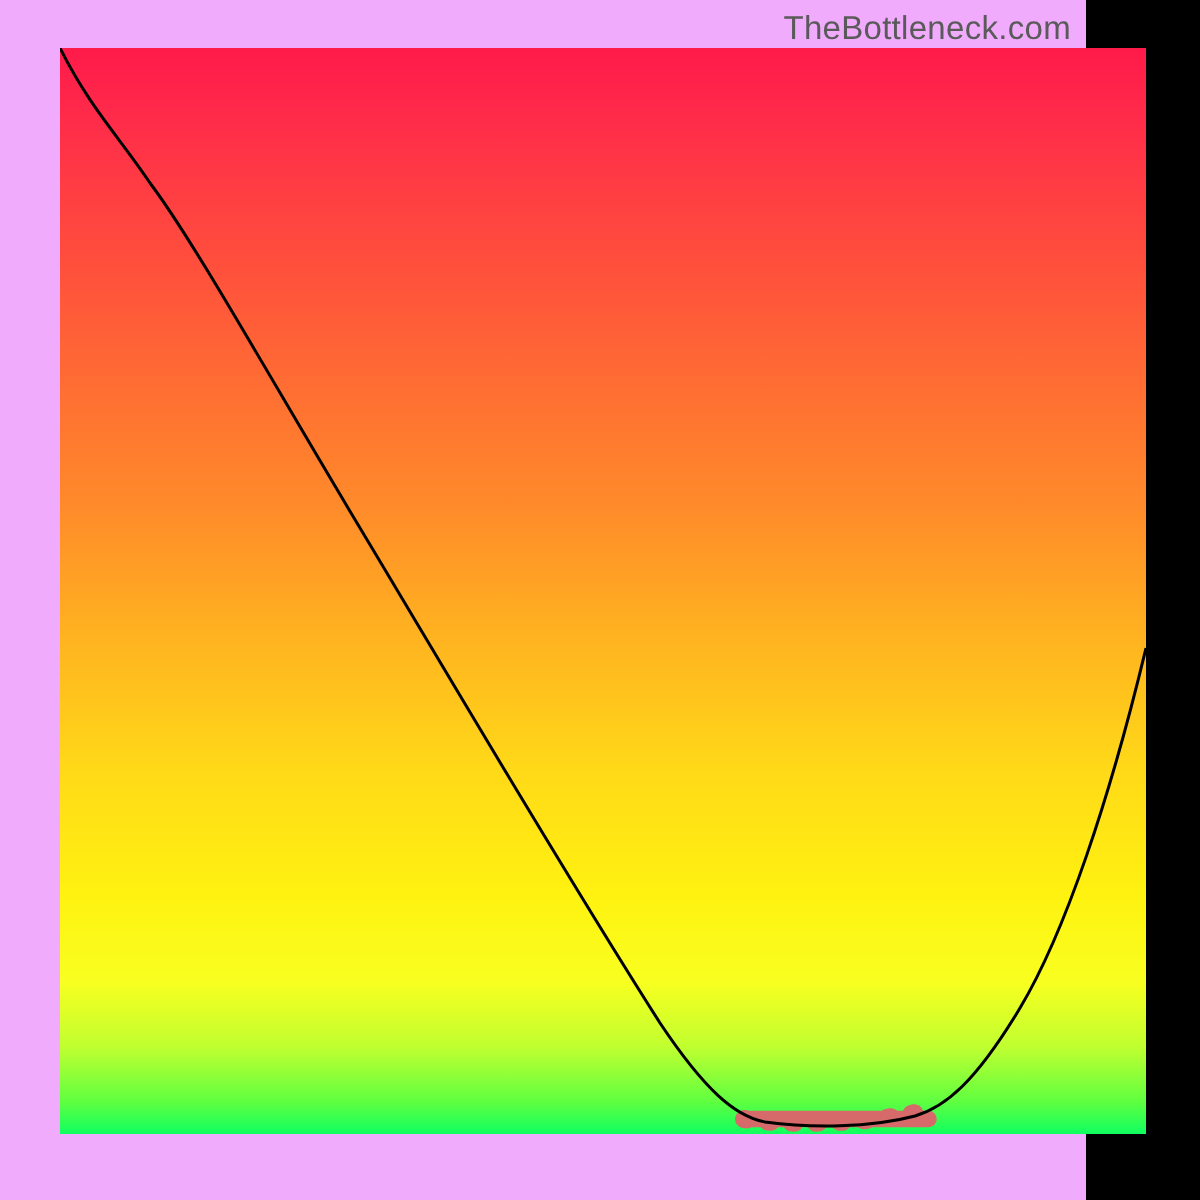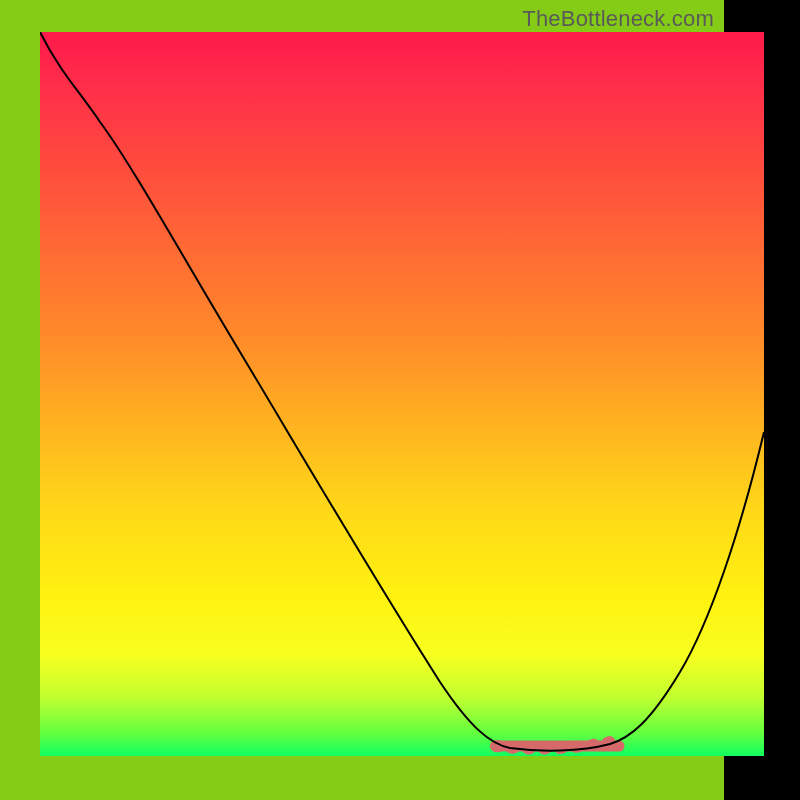--- a/index.html
+++ b/index.html
@@ -1,17 +1,17 @@
 <!DOCTYPE html>
 <html><head>
 <meta charset="utf-8">
 <style>
   * { margin: 0; padding: 0; box-sizing: border-box; }
   html, body { width: 800px; height: 800px; overflow: hidden; background: #000; font-family: Arial, sans-serif; }
-  .container { position: relative; width: 724px; height: 800px; background: #84cc16; }
+  .container { position: relative; width: 724px; height: 800px; background: #f0abfc; }
   .watermark {
     position: absolute;
     top: 6px;
     right: 10px;
     color: #5a5a5a;
     font-size: 22px;
     font-weight: 500;
     letter-spacing: 0.2px;
     z-index: 3;
   }

